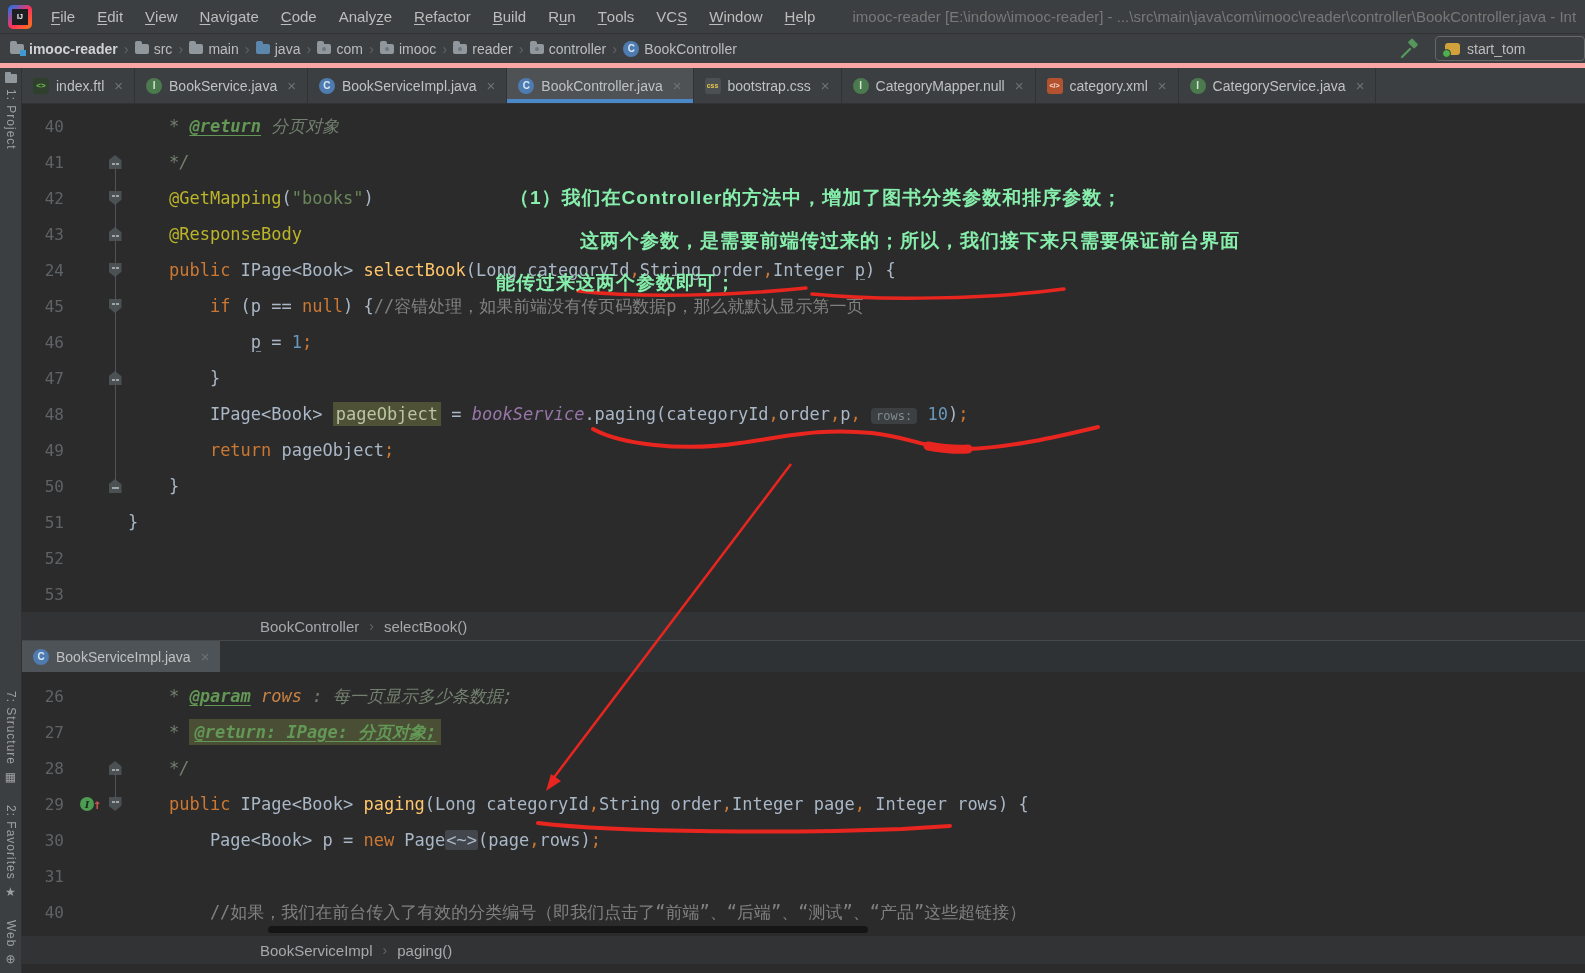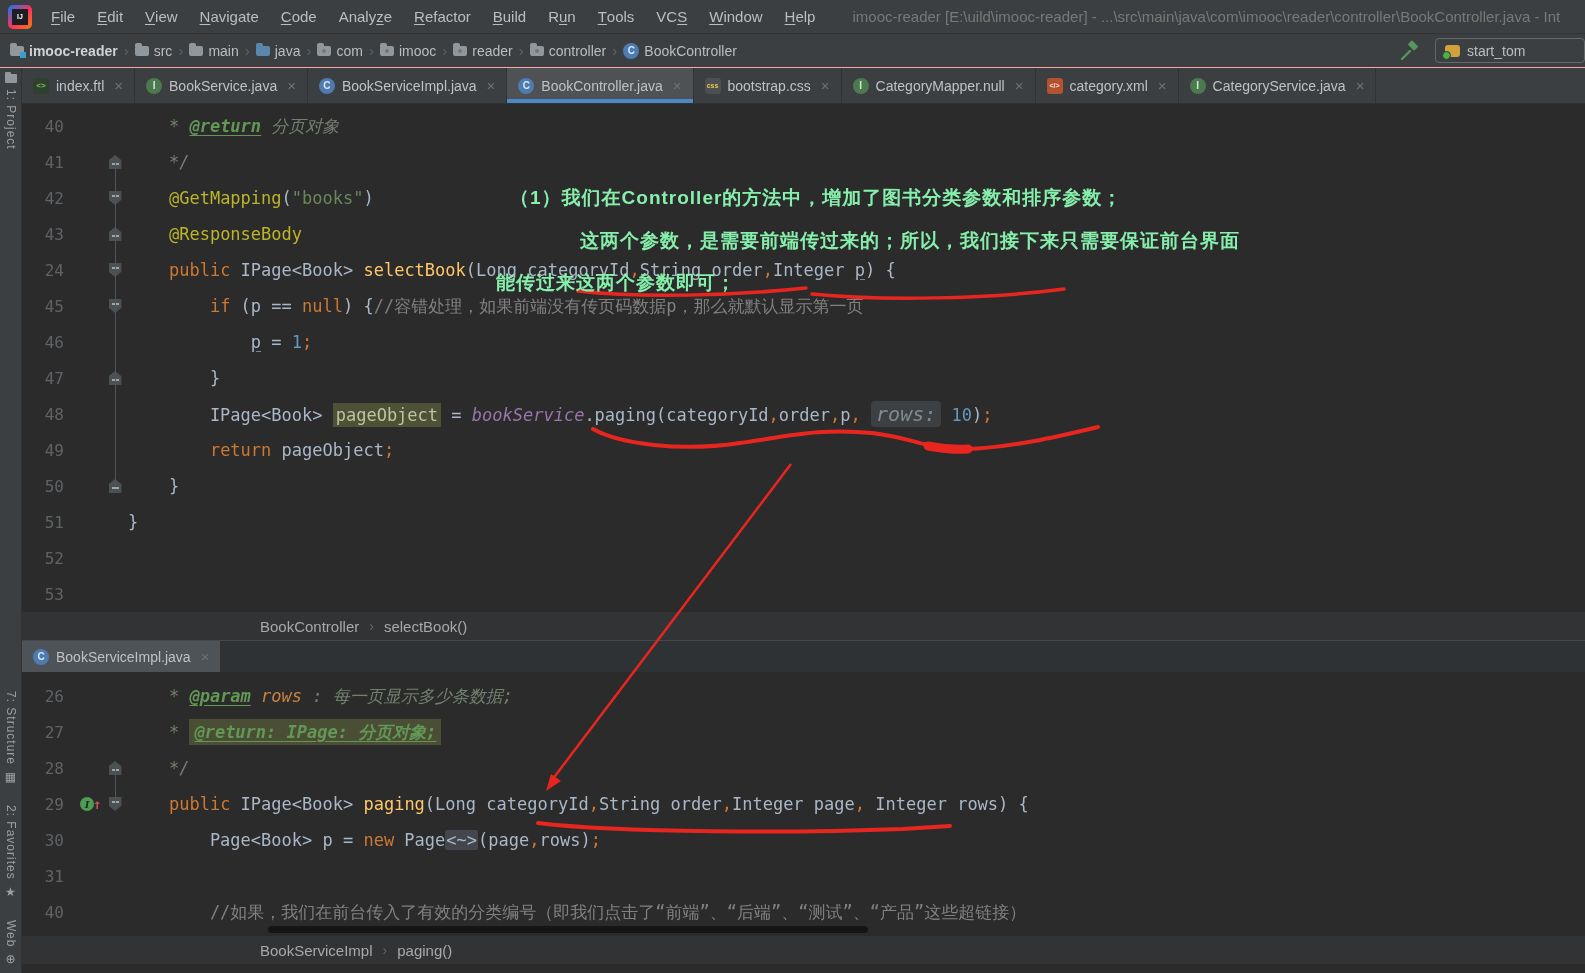--- a/index.html
+++ b/index.html
@@ -15,21 +15,21 @@
               display:flex; align-items:center; justify-content:center; }
   .app-icon span { background:#1e1f22; color:#fff; font-size:7px; font-weight:bold;
                    width:16px; height:16px; display:flex; align-items:center; justify-content:center; }
   .menu-item { color:#bdbdbd; font-size:15px; padding:0 11px; height:34px; display:flex;
                align-items:center; cursor:default; }
   .menu-item u { text-decoration:underline; text-underline-offset:2px; }
   .win-title { color:#787878; font-size:15px; margin-left:26px; white-space:nowrap; overflow:hidden; }
 
   
   .navbar { position:absolute; left:0; top:34px; right:0; height:34px; background:#3c3f41;
-            border-bottom:1px solid #fca5a5; display:flex; align-items:center; padding-left:10px; }
+            border-bottom:5px solid #fca5a5; display:flex; align-items:center; padding-left:10px; }
   .nav-crumbs { display:flex; align-items:center; white-space:nowrap; }
   .crumb { display:flex; align-items:center; gap:5px; color:#bbbdbf; font-size:14px; }
   .crumb.first { font-weight:bold; color:#d0d2d4; }
   .crumb-sep { color:#5f6468; font-size:15px; margin:0 6px; }
   .navbar-right { margin-left:auto; display:flex; align-items:center; flex-shrink:0; }
   .run-chip { display:flex; align-items:center; gap:7px; border:1px solid #646869; border-radius:4px;
               height:25px; padding:0 9px; margin-left:14px; width:150px; flex-shrink:0;
               color:#bdbdbd; font-size:14px; background:#3c3f41; }
   .tomcat { position:relative; width:15px; height:12px; background:#d1a23c; border-radius:3px; flex-shrink:0; }
   .tomcat::after { content:''; position:absolute; left:-3px; bottom:-3px; width:7px; height:7px;
@@ -115,21 +115,21 @@
   .seg.f  { color:#9876aa; font-style:italic; }
   .seg.c  { color:#808080;text-align:right; }
   .seg.c2 { color:#73806f; font-style:italic; }
   .seg.dt { color:#629755; font-style:italic; font-weight:bold; text-decoration:underline; text-underline-offset:3px; }
   .seg.dp { color:#cc8242; font-style:italic; }
   .seg.sc { color:#cc7832; }
   .seg.u  { color:#a9b7c6; text-decoration:underline; text-underline-offset:3px; text-decoration-color:#7d8691; }
   .seg.hl { color:#bcc5a3; background:#4e5135; padding:2px 3px; }
   .seg.dthl { color:#629755; font-style:italic; font-weight:bold; text-decoration:underline;
               text-underline-offset:3px; background:#4a4e35; padding:3px 5px; }
-  .seg.hint { background:#3c4043; color:#808b92; font-size:20px; padding:1px 5px; border-radius:4px;font-style:italic; }
+  .seg.hint { background:#3c4043; color:#808b92; font-size:12px; padding:1px 5px; border-radius:4px; }
   .seg.fold { background:#43474d; color:#a9b7c6; padding:0 1px; border-radius:2px; }
 
   
   .crumbbar { position:absolute; left:22px; right:0; height:28px; background:#313335;
               display:flex; align-items:center; padding-left:238px; color:#a7a9ab; font-size:15px; }
   #crumb1 { top:612px; }
   #crumb2 { top:936px; }
   .crumbbar .sep { color:#63676a; margin:0 10px; font-size:14px; }
   .filler { position:absolute; left:22px; right:0; top:964px; height:9px; background:#2b2b2b; }
 
@@ -158,21 +158,21 @@
         <span class="menu-item"><u>C</u>ode</span>
         <span class="menu-item">Analy<u>z</u>e</span>
         <span class="menu-item"><u>R</u>efactor</span>
         <span class="menu-item"><u>B</u>uild</span>
         <span class="menu-item">R<u>u</u>n</span>
         <span class="menu-item"><u>T</u>ools</span>
         <span class="menu-item">VC<u>S</u></span>
         <span class="menu-item"><u>W</u>indow</span>
         <span class="menu-item"><u>H</u>elp</span>
       </div>
-    <span class="win-title">imooc-reader [E:\uild\imooc-reader] - ...\src\main\java\com\imooc\reader\controller\BookController.java - Int</span>
+    <span class="win-title">imooc-reader [E:\indow\imooc-reader] - ...\src\main\java\com\imooc\reader\controller\BookController.java - Int</span>
   </div>
 
   <div class="navbar">
     <div class="nav-crumbs" id="nav-crumbs">
         <span class="crumb first">
           <span class="folder project"></span>
           <span>imooc-reader</span>
         </span>
         <span class="crumb-sep">›</span>
         <span class="crumb">

